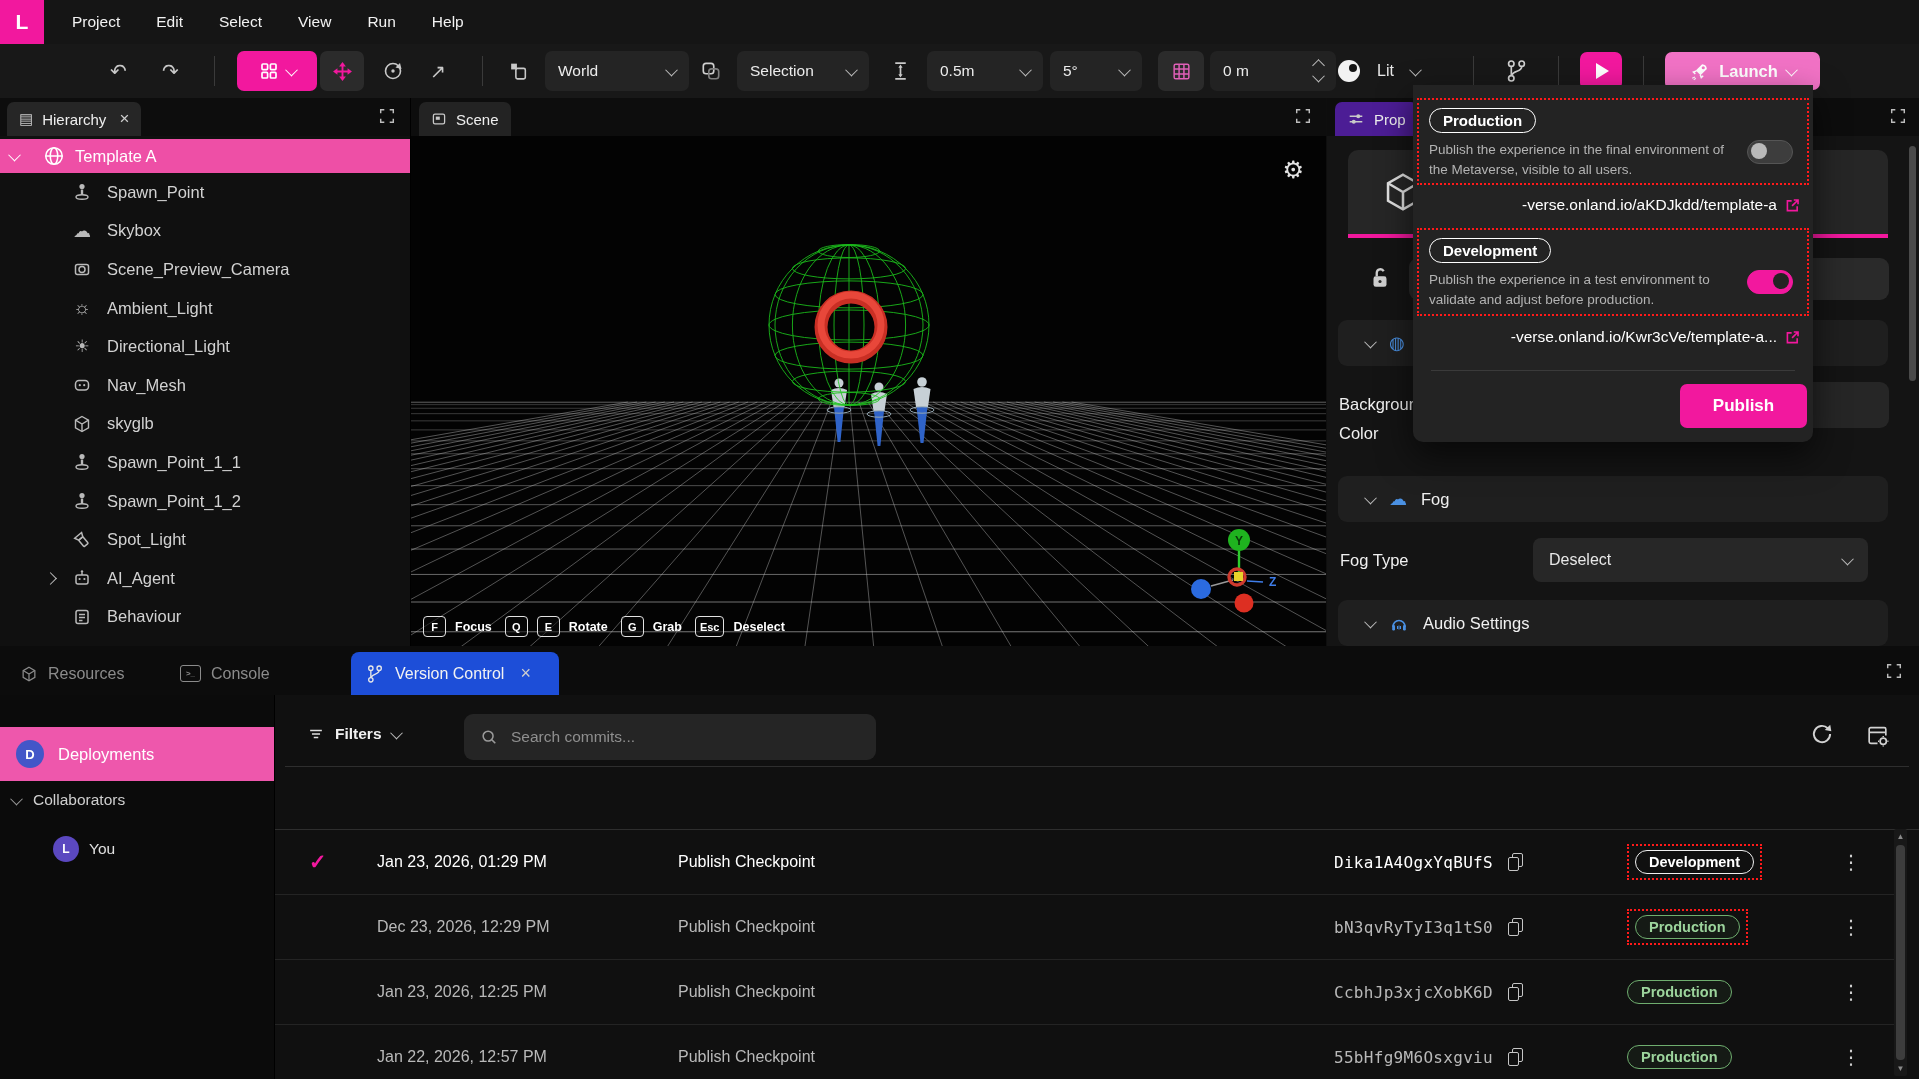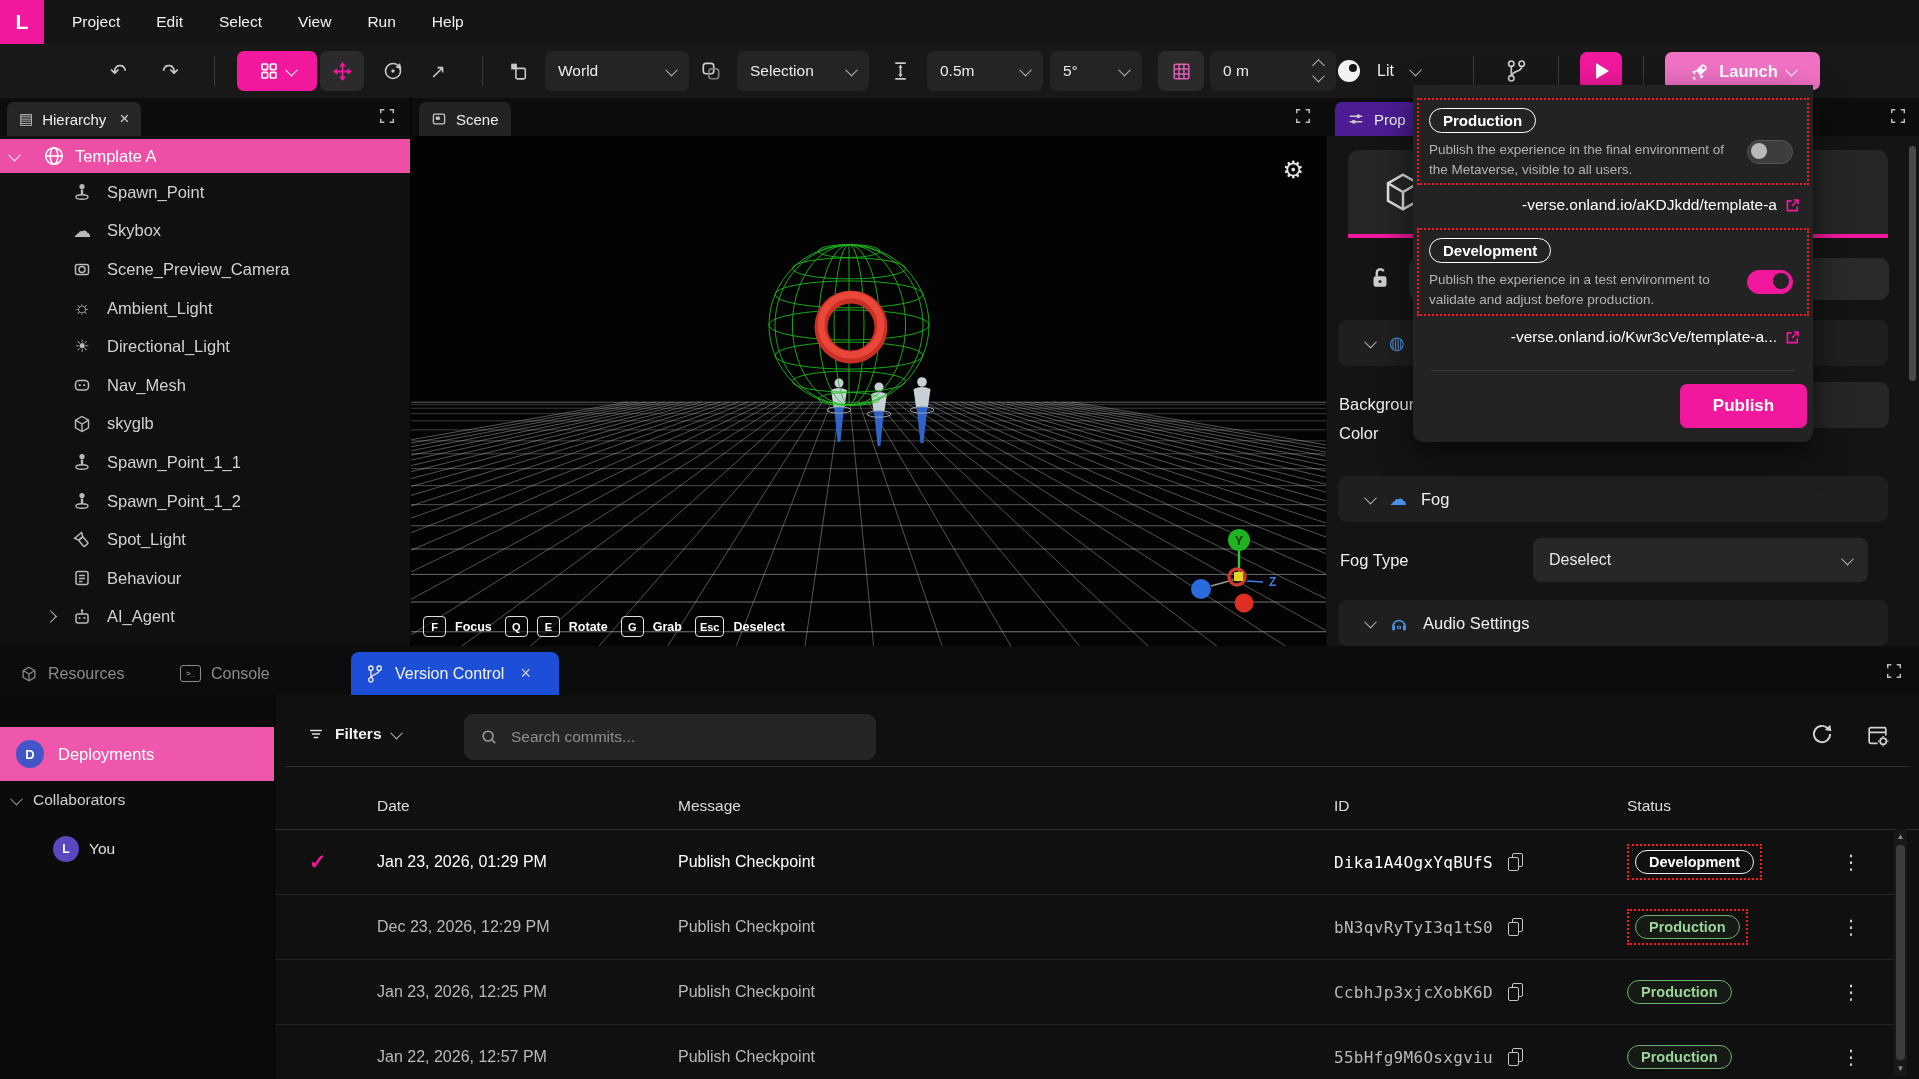--- a/index.html
+++ b/index.html
@@ -364,44 +364,44 @@
             <svg width="20" height="20" viewBox="0 0 20 20">
               <g transform="rotate(-40 10 10)" fill="none" stroke="#b9b9b9" stroke-width="1.5">
                 <path d="M5.5 4 h9 l-1.8 4 h-5.4 z"></path>
                 <rect x="7.2" y="8" width="5.6" height="8.5" rx="1"></rect>
               </g>
             </svg>
           </span>
         <span>Spot_Light</span>
       </div>
       <div class="hrow">
-        <span class="hicon">
-            <svg width="20" height="20" viewBox="0 0 20 20">
-              <g fill="none" stroke="#b9b9b9" stroke-width="1.5">
-                <rect x="4" y="3.5" width="12" height="13" rx="2"></rect>
-                <path d="M7 7.5 H13 M7 10.5 H13 M7 13.5 H10.5"></path>
-              </g>
-            </svg>
-          </span>
-        <span>Behaviour</span>
-      </div>
-      <div class="hrow">
         <span class="cv right"></span>
         <span class="hicon">
             <svg width="20" height="20" viewBox="0 0 20 20">
               <g fill="none" stroke="#b9b9b9" stroke-width="1.5">
                 <rect x="4" y="7" width="12" height="9" rx="2"></rect>
                 <path d="M10 4.5 V7"></path>
               </g>
               <circle cx="10" cy="3.5" r="1.2" fill="#b9b9b9"></circle>
               <circle cx="7.6" cy="11" r="1.1" fill="#b9b9b9"></circle>
               <circle cx="12.4" cy="11" r="1.1" fill="#b9b9b9"></circle>
             </svg>
           </span>
         <span>AI_Agent</span>
+      </div>
+      <div class="hrow">
+        <span class="hicon">
+            <svg width="20" height="20" viewBox="0 0 20 20">
+              <g fill="none" stroke="#b9b9b9" stroke-width="1.5">
+                <rect x="4" y="3.5" width="12" height="13" rx="2"></rect>
+                <path d="M7 7.5 H13 M7 10.5 H13 M7 13.5 H10.5"></path>
+              </g>
+            </svg>
+          </span>
+        <span>Behaviour</span>
       </div>
     </div>
   </div>
 
   <div class="panel panel-scene">
     <div class="ptabbar">
       <div class="ptab" style="left:8px;background:#232323">
         <svg width="16" height="16" viewBox="0 0 20 20">
             <rect x="3" y="4" width="14" height="12" rx="2" fill="none" stroke="#c9c9c9" stroke-width="1.6"></rect>
             <rect x="6" y="7" width="5" height="4" fill="#c9c9c9"></rect>
@@ -739,26 +739,20 @@
               <path d="M4 9 H20 M4 9 V18 a1.5 1.5 0 0 0 1.5 1.5 H12 M4 9 V6 a1.5 1.5 0 0 1 1.5 -1.5 h13 A1.5 1.5 0 0 1 20 6 v6"></path>
             </g>
             <circle cx="17.5" cy="17.5" r="3" fill="none" stroke="#d2d2d2" stroke-width="1.6"></circle>
             <g stroke="#d2d2d2" stroke-width="1.4">
               <path d="M17.5 13.5 V12.5 M17.5 21.5 V22.5 M13.5 17.5 H12.5 M21.5 17.5 H22.5"></path>
             </g>
           </svg>
       </span>
       <div class="hline" style="top:71px"></div>
 
-      <div class="thead">
-        <span class="abs" style="left:102px">Date</span>
-        <span class="abs" style="left:403px">Message</span>
-        <span class="abs" style="left:1059px">ID</span>
-        <span class="abs" style="left:1352px">Status</span>
-      </div>
       <div class="hline" style="top:134px;left:0;right:0"></div>
 
       <div class="trow current" style="top:134px">
         <span class="checkmark">✓</span>
         <span class="cell c-date">Jan 23, 2026, 01:29 PM</span>
         <span class="cell c-msg">Publish Checkpoint</span>
         <span class="cell c-id">Dika1A4OgxYqBUfS</span>
         <span class="cell c-copy copyic"></span>
         <span class="cell c-status pillwrap annot"><span class="spill dev">Development</span></span>
         <span class="cell c-kebab">⋮</span>

